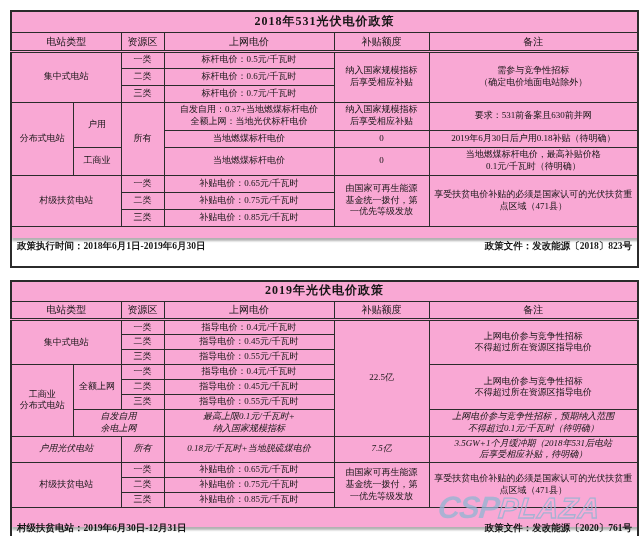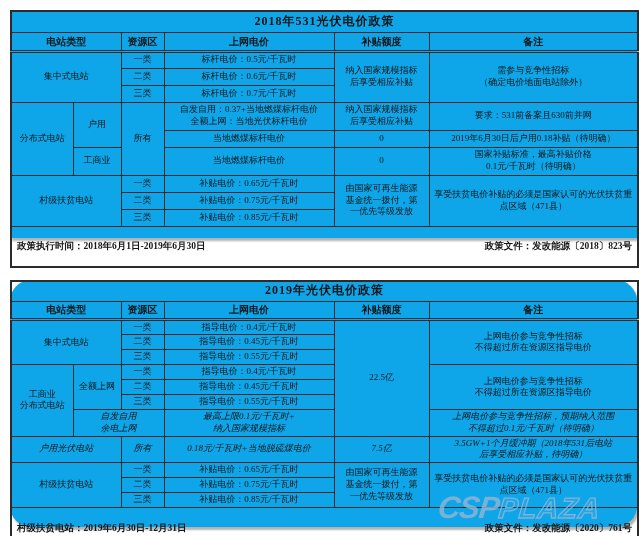--- a/index.html
+++ b/index.html
@@ -4,38 +4,38 @@
 <style>
   html,body{margin:0;padding:0;background:#ffffff;}
   body{
     width:639px;height:536px;position:relative;overflow:hidden;
     font-family:"Liberation Serif","DejaVu Serif",serif;
     color:#151515;
   }
   .tbl-wrap{
     position:absolute;left:10px;width:627px;
     box-shadow:2px 3px 2px rgba(0,0,0,0.30);
-    background:#0ea5e9;
+    background:#f9a8d4;
   }
   #wrap-2018{top:10px;height:228px;}
-  #wrap-2019{top:280px;height:247px;border-radius:21px;}
+  #wrap-2019{top:280px;height:247px;}
   table.policy{
     width:100%;height:100%;border-collapse:collapse;table-layout:fixed;
     border:2px solid #2b2b2b;
   }
   table.policy td{
     border:1px solid #2b2b2b;
     text-align:center;vertical-align:middle;
     font-size:9px;line-height:1.3;
     padding:1px 2px;
     white-space:pre-line;
     overflow:hidden;
   }
   tr.title-row td{font-size:12px;font-weight:bold;letter-spacing:1px;}
-  tr.head-row td{font-size:10px;font-weight:bold;border-bottom:3px double #2b2b2b;}
+  tr.head-row td{font-size:10px;font-weight:normal;border-bottom:3px double #2b2b2b;}
   tr.footer-row td{padding:0;}
   .foot{
     display:flex;justify-content:space-between;align-items:flex-start;
     font-weight:bold;font-size:9.5px;padding:2px 5px;white-space:nowrap;
   }
   
   .rt18{height:21px;} .rh18{height:19px;} .rs18{height:17px;} .rd18{height:28px;} .rf18{height:21px;}
   .rt19{height:20px;} .rh19{height:18px;} .rs19{height:15px;} .rd19{height:26px;font-style:italic;} .rf19{height:20px;}
   
   .watermark{
@@ -107,21 +107,21 @@
     </tr>
     <tr class="rs18">
       <td>当地燃煤标杆电价</td>
       <td>0</td>
       <td>2019年6月30日后户用0.18补贴（待明确）</td>
     </tr>
     <tr class="rd18">
       <td>工商业</td>
       <td>当地燃煤标杆电价</td>
       <td>0</td>
-      <td>国家补贴标准，最高补贴价格
+      <td>当地燃煤标杆电价，最高补贴价格
 0.1元/千瓦时（待明确）</td>
     </tr>
     <tr class="rs18">
       <td colspan="2" rowspan="3">村级扶贫电站</td>
       <td>一类</td>
       <td>补贴电价：0.65元/千瓦时</td>
       <td rowspan="3">由国家可再生能源
 基金统一拨付，第
 一优先等级发放</td>
       <td rowspan="3">享受扶贫电价补贴的必须是国家认可的光伏扶贫重点区域（471县）</td>

